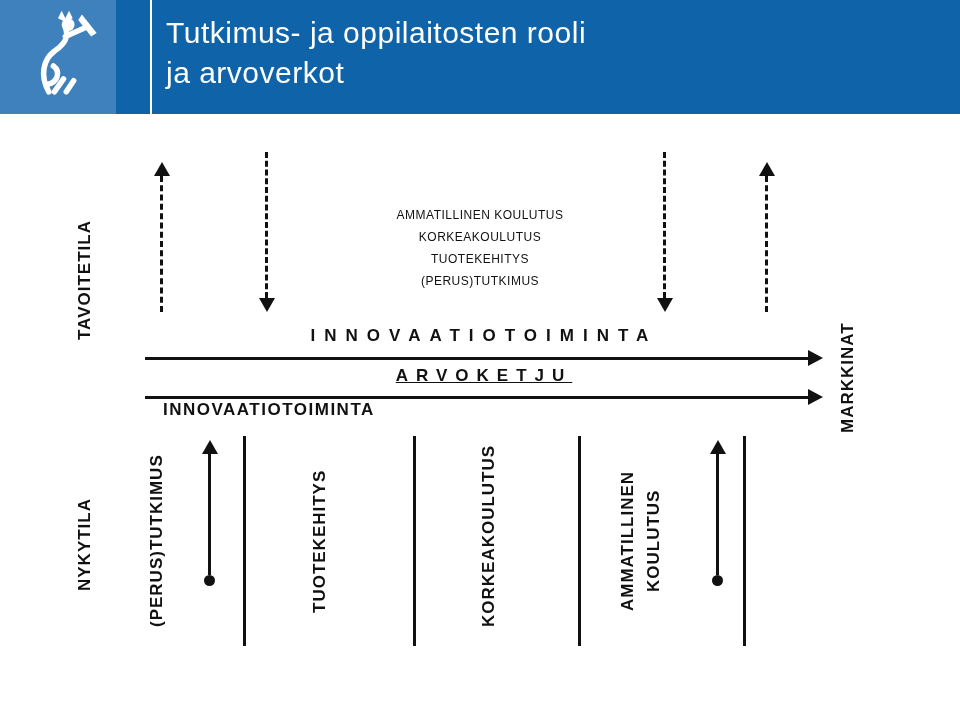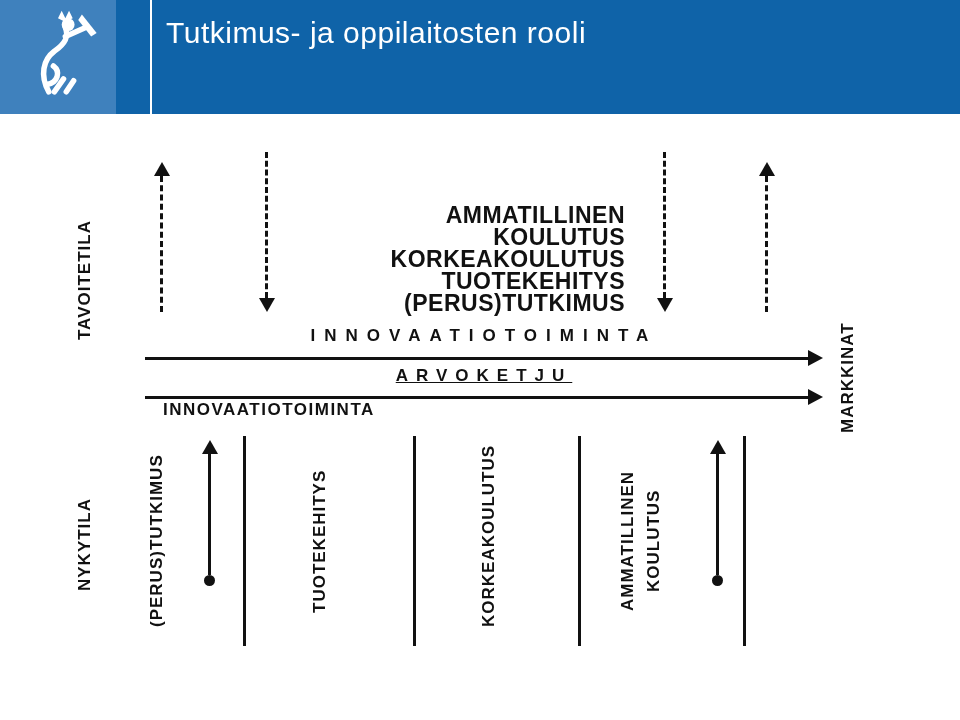--- a/index.html
+++ b/index.html
@@ -26,22 +26,22 @@
              border-top:14px solid #111;}
   .shaft-dashed{flex:1;width:0;border-left:3px dashed #111;}
   .shaft-solid{flex:1;width:3px;background:#111;}
   .dot{width:11px;height:11px;border-radius:50%;background:#111;}
   .harrow{position:absolute;display:flex;align-items:center;height:16px;}
   .hline{flex:1;height:3px;background:#111;}
   .head-right{width:0;height:0;border-top:8px solid transparent;border-bottom:8px solid transparent;
               border-left:15px solid #111;}
   .vline{position:absolute;width:3px;background:#111;}
 
-  .top-block{position:absolute;left:335px;top:204px;width:290px;text-align:right;
-             font-weight:700;font-size:23px;line-height:22px;letter-spacing:0.5px;}
+  .top-block{position:absolute;left:335px;top:204px;width:290px;text-align:center;
+             font-weight:400;font-size:12px;line-height:22px;letter-spacing:0.5px;}
   .arrow-label{position:absolute;left:145px;width:678px;text-align:center;
                font-weight:700;font-size:17px;}
   .innov-spaced{letter-spacing:9px;top:326px;}
   .arvo-spaced{letter-spacing:8px;top:366px;text-decoration:underline;}
   .bottom-innov{position:absolute;left:163px;top:400px;font-weight:700;
                 font-size:17px;letter-spacing:1.5px;}
   .col-pair{position:absolute;left:618px;top:455px;height:172px;display:flex;gap:6px;}
   .col-pair .vtext2{writing-mode:vertical-rl;transform:rotate(180deg);font-weight:700;
                     font-size:17px;color:#111;letter-spacing:1px;text-align:center;height:100%;
                     white-space:nowrap;}
@@ -66,20 +66,21 @@
             <circle cx="61" cy="17" r="7"></circle>
             <polygon points="50,10 54,2 58,10 62,2 66,10 58,14"></polygon>
             <polygon points="76,6 92,26 86,30 72,12"></polygon>
           </g>
         </svg>
       </span>
     </div>
     <div class="header-sep"></div>
     <div class="title">
       <div>Tutkimus- ja oppilaitosten rooli</div>
+      <div>ja arvoverkot</div>
     </div>
   </div>
 
   <div class="vtext" style="left:75px;top:225px;height:115px;">TAVOITETILA</div>
   <div class="vtext" style="left:75px;top:495px;height:100px;">NYKYTILA</div>
 
   <div class="vtext" style="left:838px;top:318px;height:120px;">MARKKINAT</div>
 
   <div class="varrow" style="left:153px;top:162px;height:150px;">
     <div class="head-up"></div>

